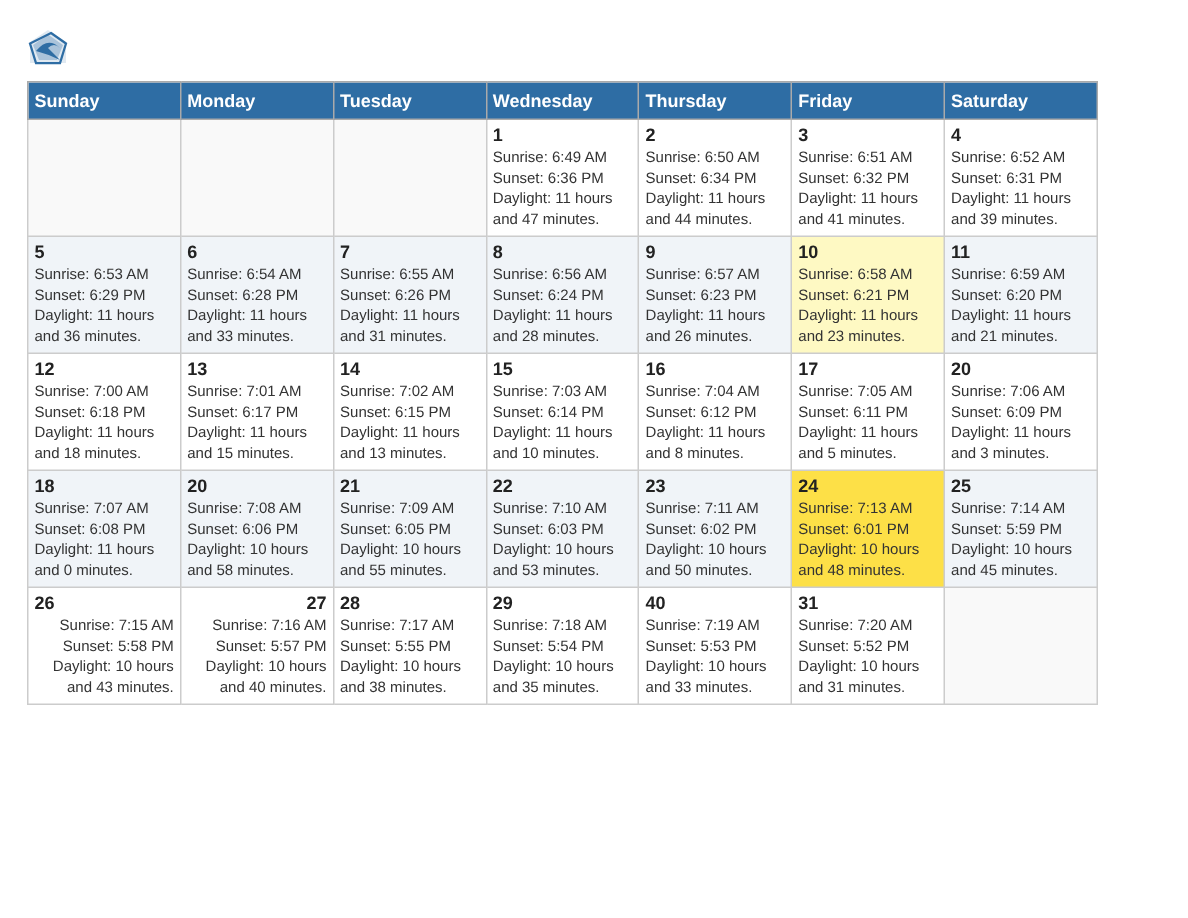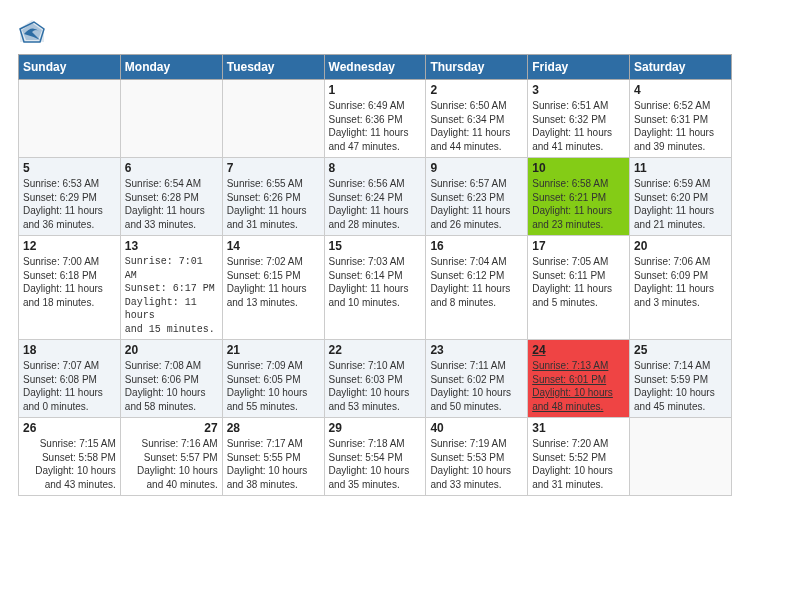--- a/index.html
+++ b/index.html
@@ -202,21 +202,21 @@
 Daylight: 11 hours
 and 28 minutes.</div>
           </td>
           <td style="background: rgb(240, 244, 248);">
             <span class="day-num">9</span>
             <div class="day-info" style="white-space: pre-line;">Sunrise: 6:57 AM
 Sunset: 6:23 PM
 Daylight: 11 hours
 and 26 minutes.</div>
           </td>
-          <td style="background: #84cc16; margin-left: 14px;">
+          <td style="background: #fef9c3; margin-left: 14px;">
             <span class="day-num">10</span>
             <div class="day-info" style="white-space: pre-line;">Sunrise: 6:58 AM
 Sunset: 6:21 PM
 Daylight: 11 hours
 and 23 minutes.</div>
           </td>
           <td style="background: rgb(240, 244, 248);">
             <span class="day-num">11</span>
             <div class="day-info" style="white-space: pre-line;">Sunrise: 6:59 AM
 Sunset: 6:20 PM
@@ -227,21 +227,21 @@
         <tr>
           <td style="background: rgb(255, 255, 255);">
             <span class="day-num">12</span>
             <div class="day-info" style="white-space: pre-line;">Sunrise: 7:00 AM
 Sunset: 6:18 PM
 Daylight: 11 hours
 and 18 minutes.</div>
           </td>
           <td style="background: rgb(255, 255, 255);">
             <span class="day-num">13</span>
-            <div class="day-info" style="white-space: pre-line; font-family: Liberation Mono, monospace;">Sunrise: 7:01 AM
+            <div class="day-info" style="white-space: pre-line;">Sunrise: 7:01 AM
 Sunset: 6:17 PM
 Daylight: 11 hours
 and 15 minutes.</div>
           </td>
           <td style="background: rgb(255, 255, 255);">
             <span class="day-num">14</span>
             <div class="day-info" style="white-space: pre-line;">Sunrise: 7:02 AM
 Sunset: 6:15 PM
 Daylight: 11 hours
 and 13 minutes.</div>
@@ -304,21 +304,21 @@
 Daylight: 10 hours
 and 53 minutes.</div>
           </td>
           <td style="background: rgb(240, 244, 248);">
             <span class="day-num">23</span>
             <div class="day-info" style="white-space: pre-line;">Sunrise: 7:11 AM
 Sunset: 6:02 PM
 Daylight: 10 hours
 and 50 minutes.</div>
           </td>
-          <td style="background: #ef4444; text-decoration: underline;">
+          <td style="background: #fde047;">
             <span class="day-num">24</span>
             <div class="day-info" style="white-space: pre-line;">Sunrise: 7:13 AM
 Sunset: 6:01 PM
 Daylight: 10 hours
 and 48 minutes.</div>
           </td>
           <td style="background: rgb(240, 244, 248);">
             <span class="day-num">25</span>
             <div class="day-info" style="white-space: pre-line;">Sunrise: 7:14 AM
 Sunset: 5:59 PM

